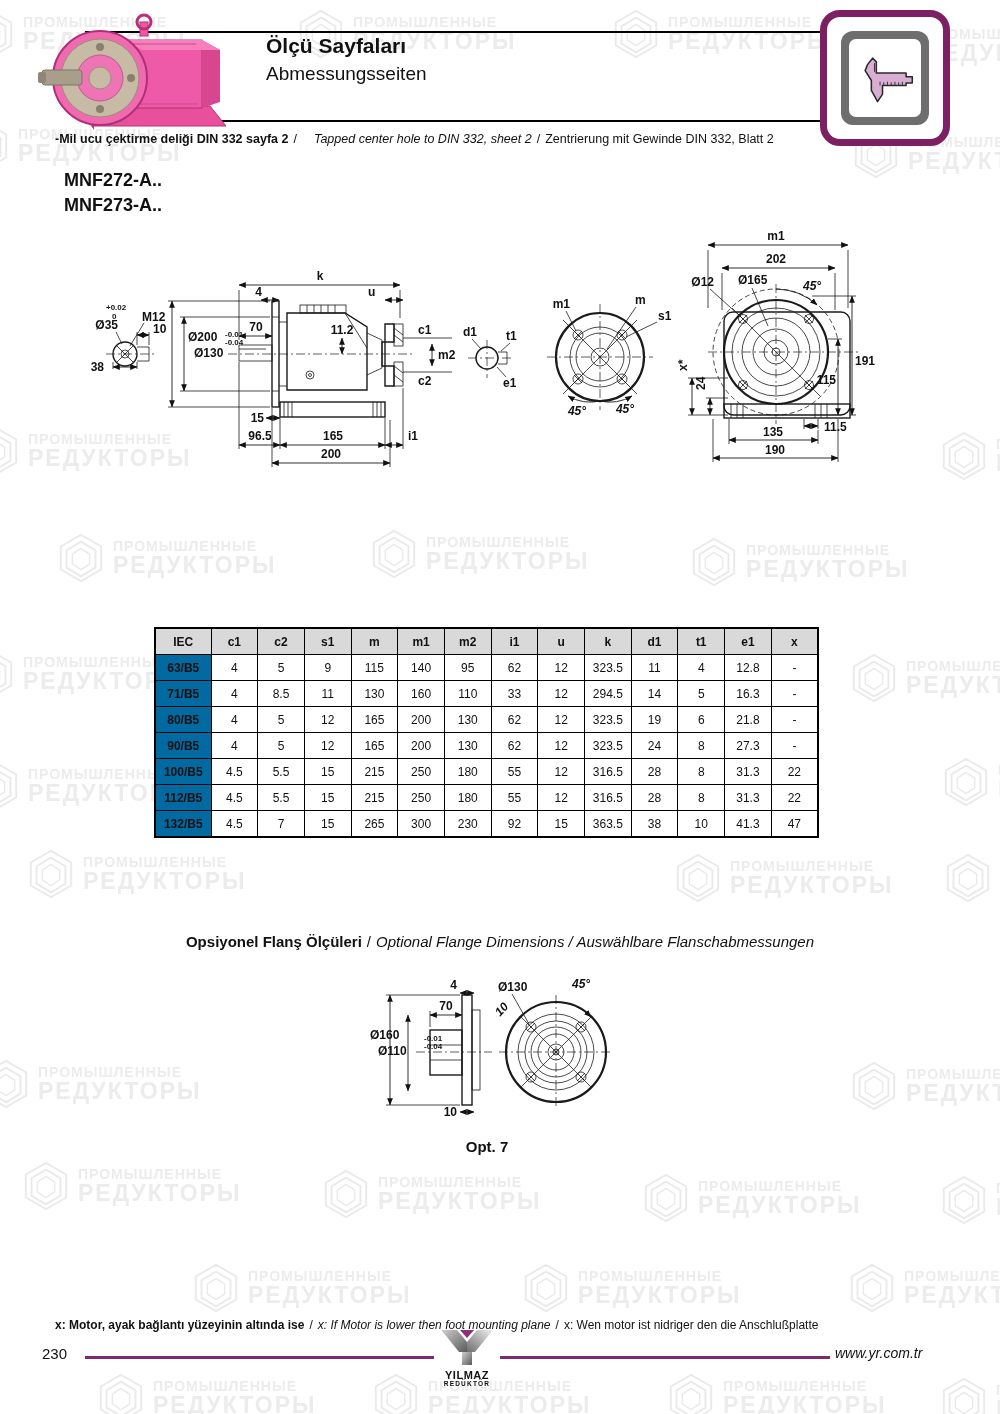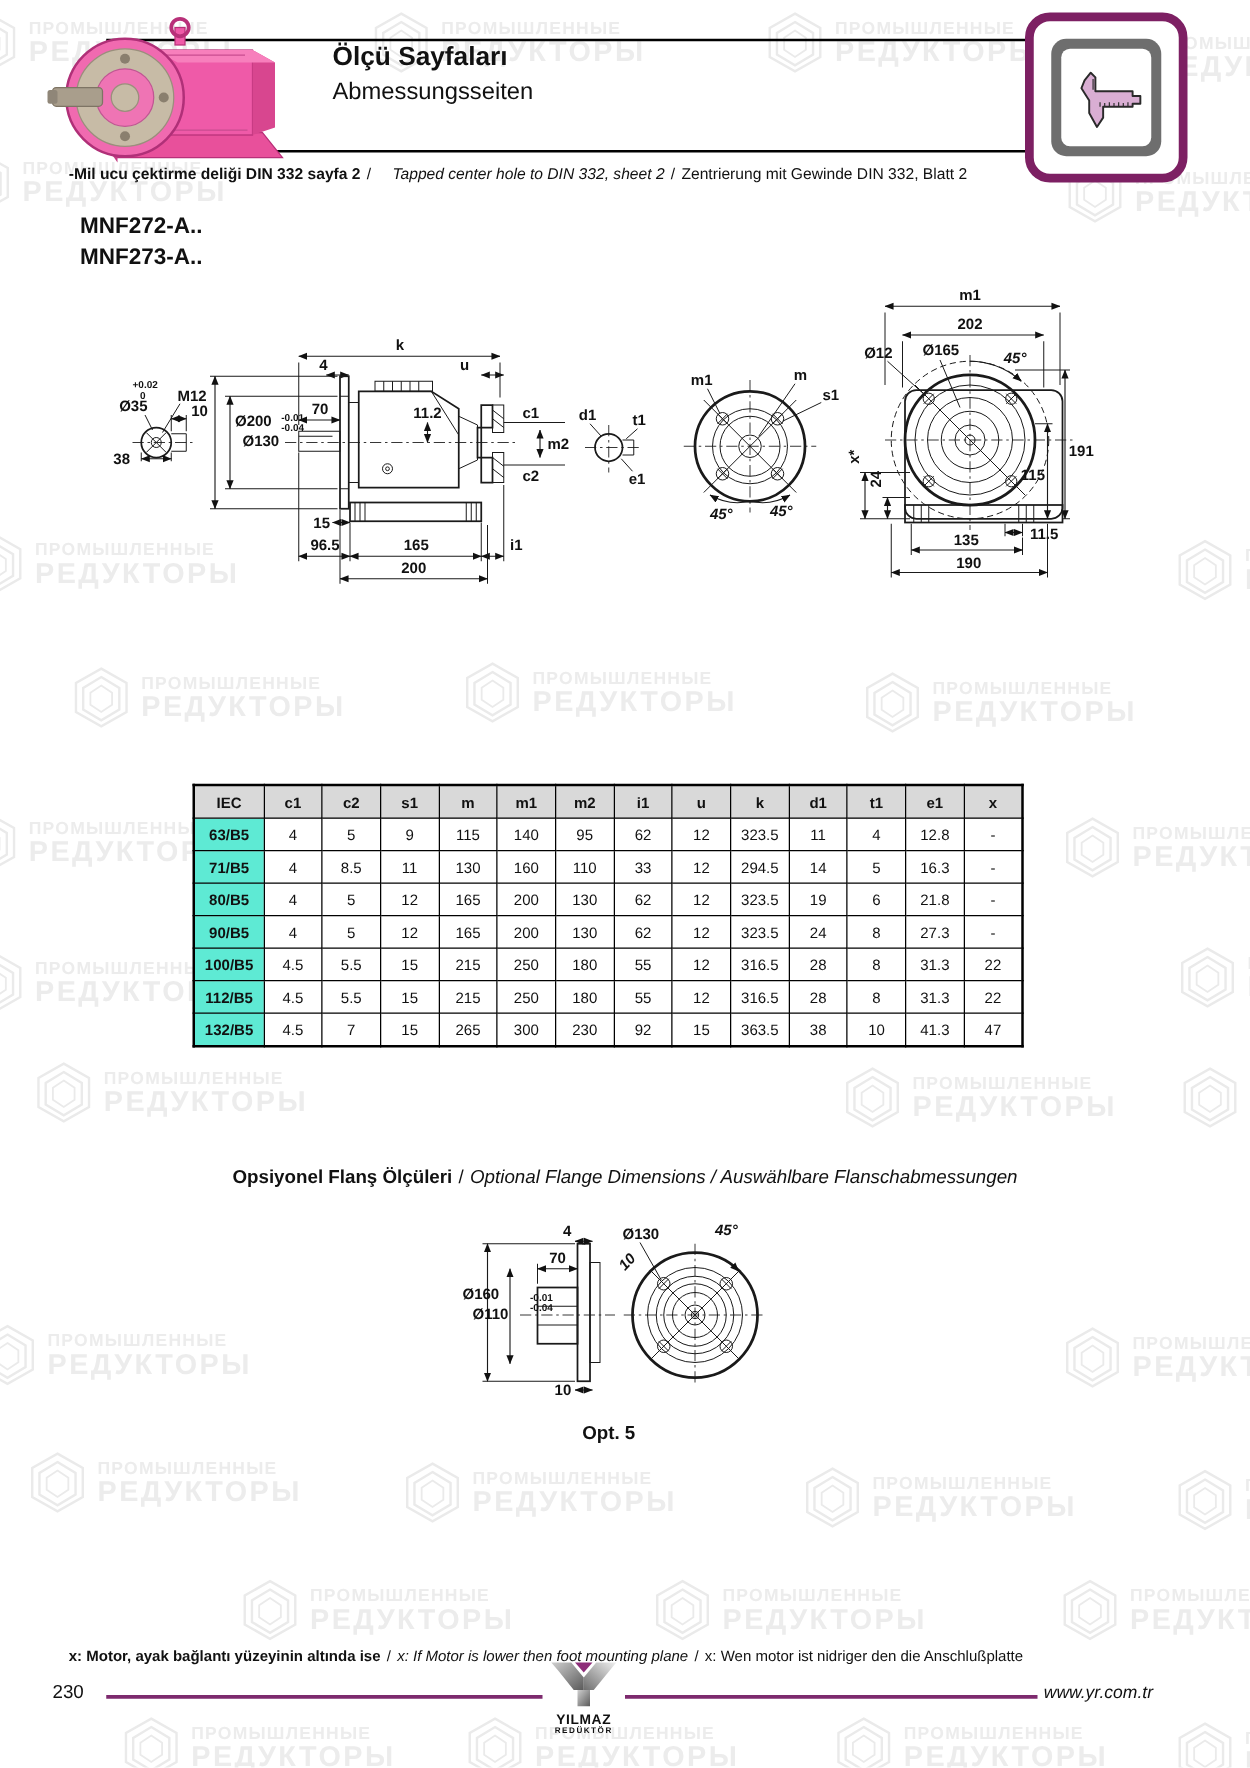--- a/index.html
+++ b/index.html
@@ -38,21 +38,21 @@
   .ol{fill:none;stroke:#1a1a1a;stroke-width:1.4;}
   .ol2{fill:none;stroke:#1a1a1a;stroke-width:2.2;}
   .thin{fill:none;stroke:#1a1a1a;stroke-width:0.8;}
   .dim{fill:none;stroke:#1a1a1a;stroke-width:0.9;}
   .cl{fill:none;stroke:#1a1a1a;stroke-width:0.7;stroke-dasharray:9 3 2 3;}
   .dsh{fill:none;stroke:#1a1a1a;stroke-width:0.8;stroke-dasharray:5 3;}
   #dim-table{position:absolute;left:154px;top:627px;width:665px;border-collapse:collapse;
              table-layout:fixed;font-size:12px;}
   #dim-table th,#dim-table td{border:1px solid #000;text-align:center;height:25px;padding:0;}
   #dim-table thead th{background:#d9d9d9;font-weight:bold;}
-  #dim-table tbody th{background:#5eead4;font-weight:bold;margin-left:21px;}
+  #dim-table tbody th{background:#0369a1;font-weight:bold;margin-left:21px;}
   #dim-table{border:2px solid #000;padding-left:19px;}
   .opt-heading{position:absolute;left:100px;top:933px;width:800px;text-align:center;font-size:15px;}
   .opt-caption{position:absolute;left:417px;top:1138px;width:140px;text-align:center;
                font-size:15px;font-weight:bold;}
   .foot-note{position:absolute;left:55px;top:1306px;font-size:12px;margin-top:12px;}
   .page-num{position:absolute;left:42px;top:1345px;font-size:15px;}
   .pline{position:absolute;top:1356px;height:3px;background:#7d2a6e;}
   .logo{position:absolute;left:436px;top:1328px;width:62px;text-align:center;}
   .logo-name{font-size:11px;font-weight:bold;letter-spacing:.5px;line-height:10px;}
   .logo-sub{font-size:6.5px;font-weight:bold;letter-spacing:1.2px;line-height:8px;}
@@ -928,21 +928,21 @@
           <line x1="225" y1="98" x2="217" y2="106"></line>
       </g>
       <text x="138" y="16">Ø130</text>
       <line class="thin" x1="152" y1="19" x2="169" y2="49"></line>
       <text class="it" transform="rotate(-47 140 42)" x="140" y="42">10</text>
       <text class="it" x="212" y="13">45°</text>
       <path class="dim" d="M196,27 A50 50 0 0 1 231,42" marker-end="url(#arr2)"></path>
     </g>
   </svg>
 
-  <div class="opt-caption">Opt. 5</div>
+  <div class="opt-caption">Opt. 7</div>
 
   <div class="foot-note">
     <b>x: Motor, ayak bağlantı yüzeyinin altında ise</b><span class="sep">/</span><i>x: If Motor is lower then foot mounting plane</i><span class="sep">/</span><span>x: Wen motor ist nidriger den die Anschlußplatte</span>
   </div>
 
   <div class="page-num">230</div>
   <div class="pline" style="left:85px;width:349px;"></div>
   <div class="pline" style="left:500px;width:330px;"></div>
 
   <div class="logo">

